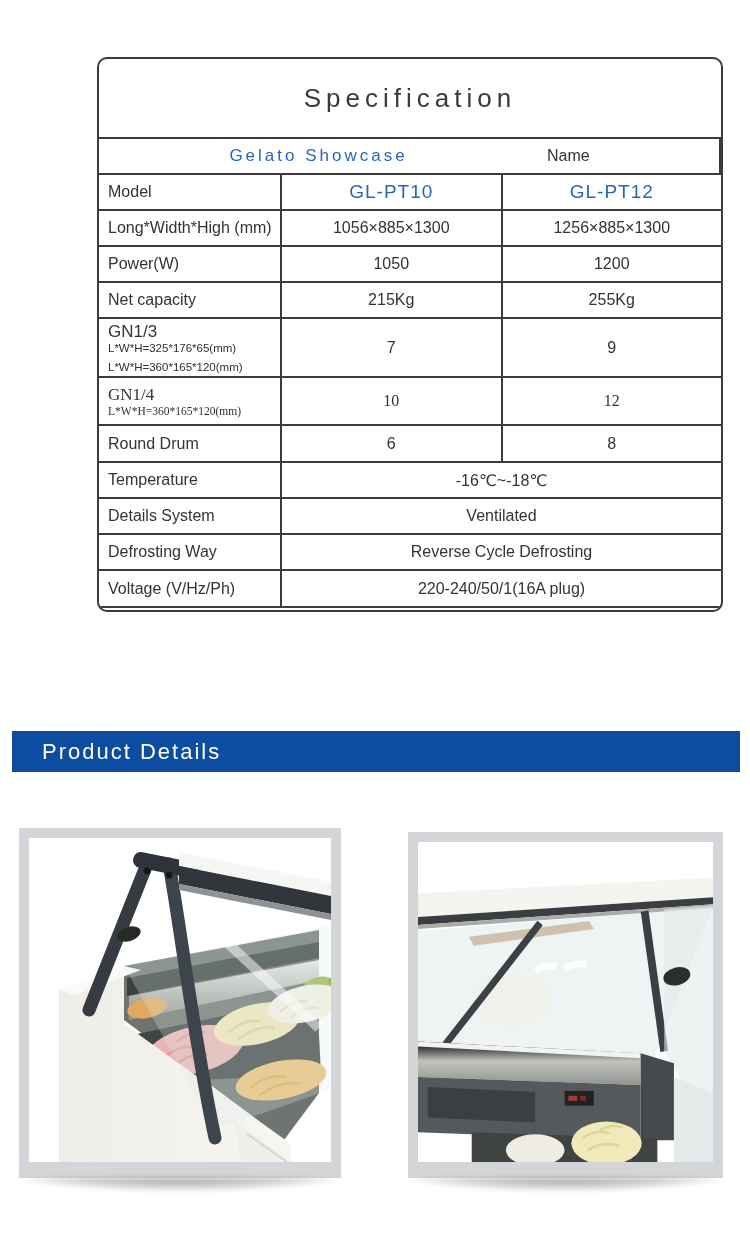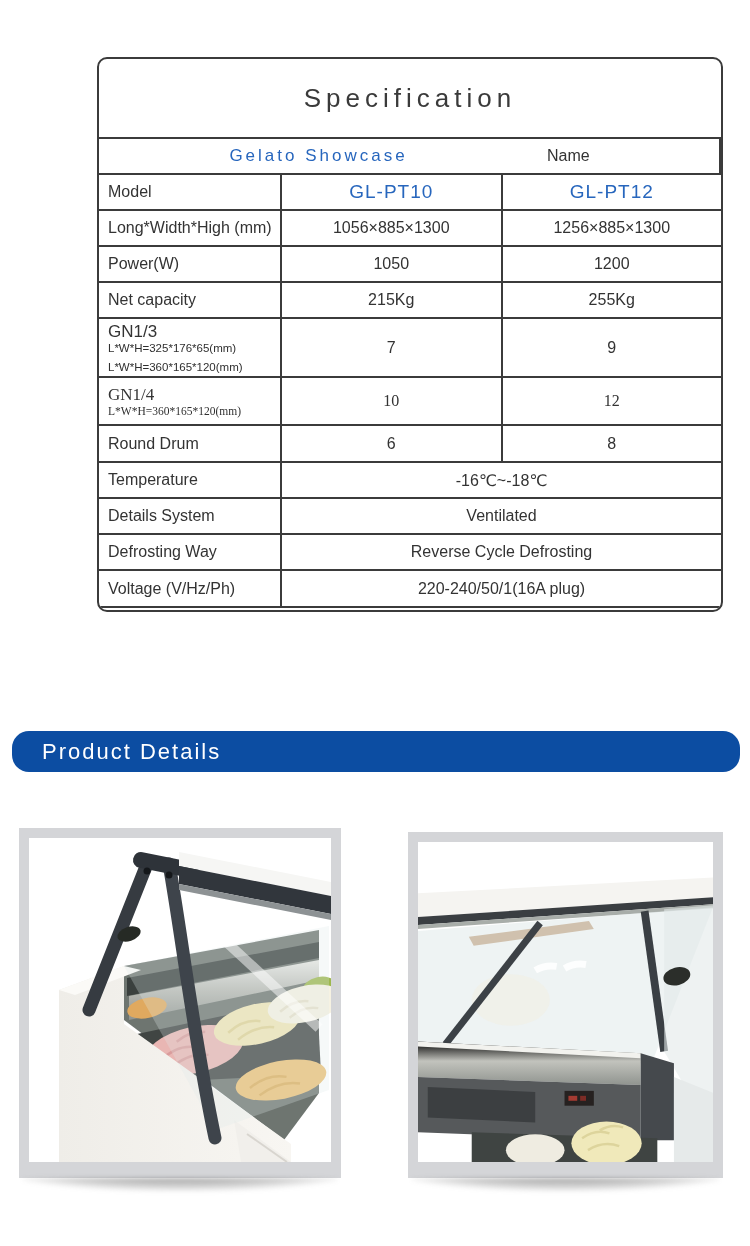--- a/index.html
+++ b/index.html
@@ -28,21 +28,21 @@
   .ls3 { letter-spacing:3px; font-size:17px; }
   .ls1 { letter-spacing:1px; font-size:19px; }
   .label.gn { flex-direction:column; align-items:flex-start; justify-content:center; }
   .gn-title { font-size:17px; line-height:19px; }
   .gn-sub { font-size:11.5px; line-height:14px; color:#2f2f2f; }
   .gn-sub + .gn-sub { margin-top:5px; }
 
   
   .banner {
     position:absolute; left:12px; top:731px; width:728px; height:41px;
-    background:#0c4da2; display:flex; align-items:center;border-radius:17px;
+    background:#0c4da2; display:flex; align-items:center;
   }
   .banner span { color:#ffffff; font-size:22px; letter-spacing:2px; padding-left:30px; }
 
   
   .photo-frame {
     position:absolute; background:#fff;
     border:10px solid #d4d5d8; border-bottom-width:16px;
   }
   .frame-left  { left:19px;  top:828px; width:322px; height:350px; }
   .frame-right { left:408px; top:832px; width:315px; height:346px; }

